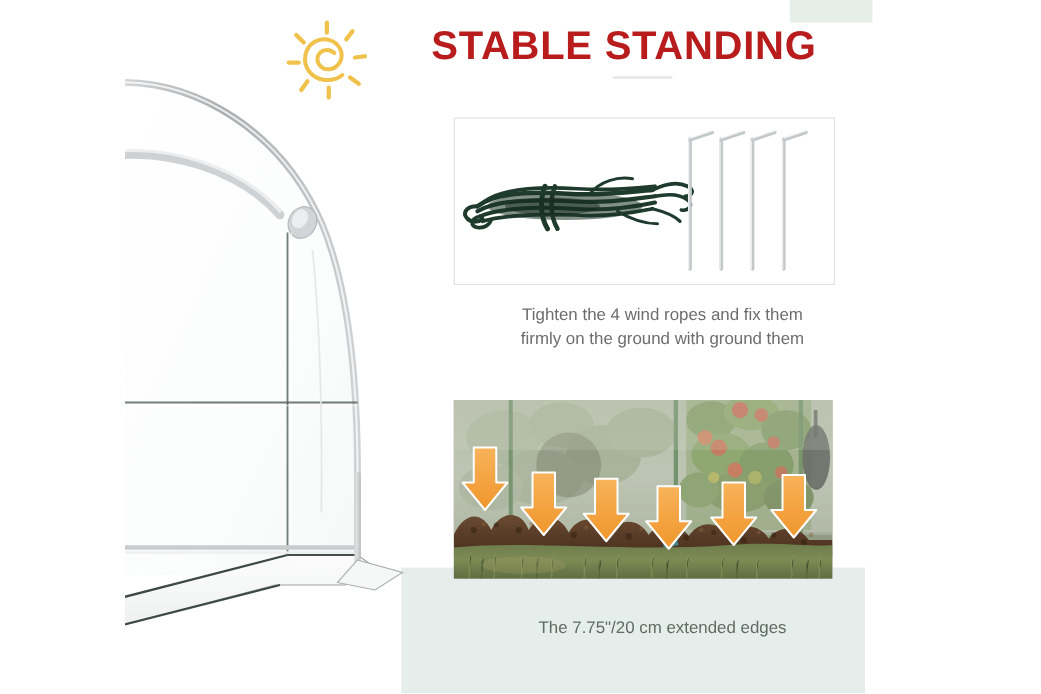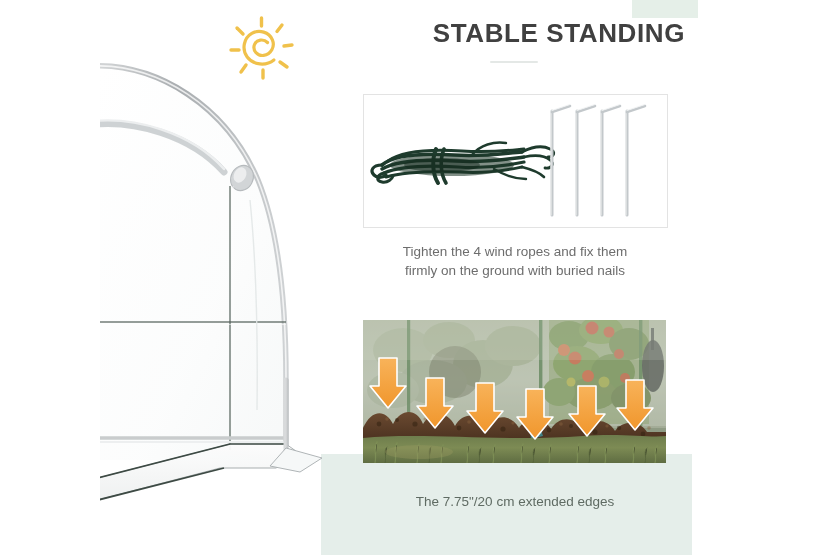--- a/index.html
+++ b/index.html
@@ -58,25 +58,25 @@
   .right-col {
     position: absolute;
     left: 345px; top: 0px;
     width: 340px; height: 555px;
   }
 
   .page-title {
     position: absolute;
     left: 0px; top: 18px;
     width: 340px;
-    text-align: right;
-    font-size: 26px;
+    text-align: left;
+    font-size: 32px;
     font-weight: bold;
     letter-spacing: 0.6px;
-    color: #404040;
+    color: #b91c1c;
   }
   .title-rule {
     position: absolute;
     left: 145px; top: 61px;
     width: 48px; height: 2px;
     background: #e4e8e6;
     border-radius: 1px;
   }
 
   
@@ -87,21 +87,21 @@
     background: #ffffff;
     border: 1px solid #e3e3e3;
     box-sizing: border-box;
     overflow: hidden;
   }
   .accessories-panel svg { display: block; }
 
   .caption {
     position: absolute;
     width: 340px;
-    left: 0;
+    left: 15px;
     text-align: center;
     font-size: 13.5px;
     line-height: 19px;
     color: #6d6d6d;
   }
   .caption-ropes { top: 242px; }
   .caption-soil  { top: 492px; color: #5f6b63; }
 
   
   .photo-frame {
@@ -257,21 +257,21 @@
             <line x1="262" y1="16" x2="262" y2="120" stroke="#eef0f1" stroke-width="1.1"></line>
             <line x1="263" y1="17" x2="281" y2="11" stroke="#c3c8cb" stroke-width="2.6"></line>
             <line x1="263" y1="15.5" x2="281" y2="9.5" stroke="#f0f2f3" stroke-width="1"></line>
           </g>
         </g>
       </svg>
     </div>
 
     <div class="caption caption-ropes">
       <div>Tighten the 4 wind ropes and fix them</div>
-      <div>firmly on the ground with buried nails</div>
+      <div>firmly on the ground with ground them</div>
     </div>
 
     <div class="photo-frame">
       <svg width="303" height="143" viewBox="0 0 303 143" xmlns="http://www.w3.org/2000/svg">
         <defs>
           <linearGradient id="coverGrad" x1="0" y1="0" x2="0" y2="1">
             <stop offset="0%" stop-color="#a9b39c"></stop>
             <stop offset="55%" stop-color="#b5bdab"></stop>
             <stop offset="100%" stop-color="#a3ac97"></stop>
           </linearGradient>

